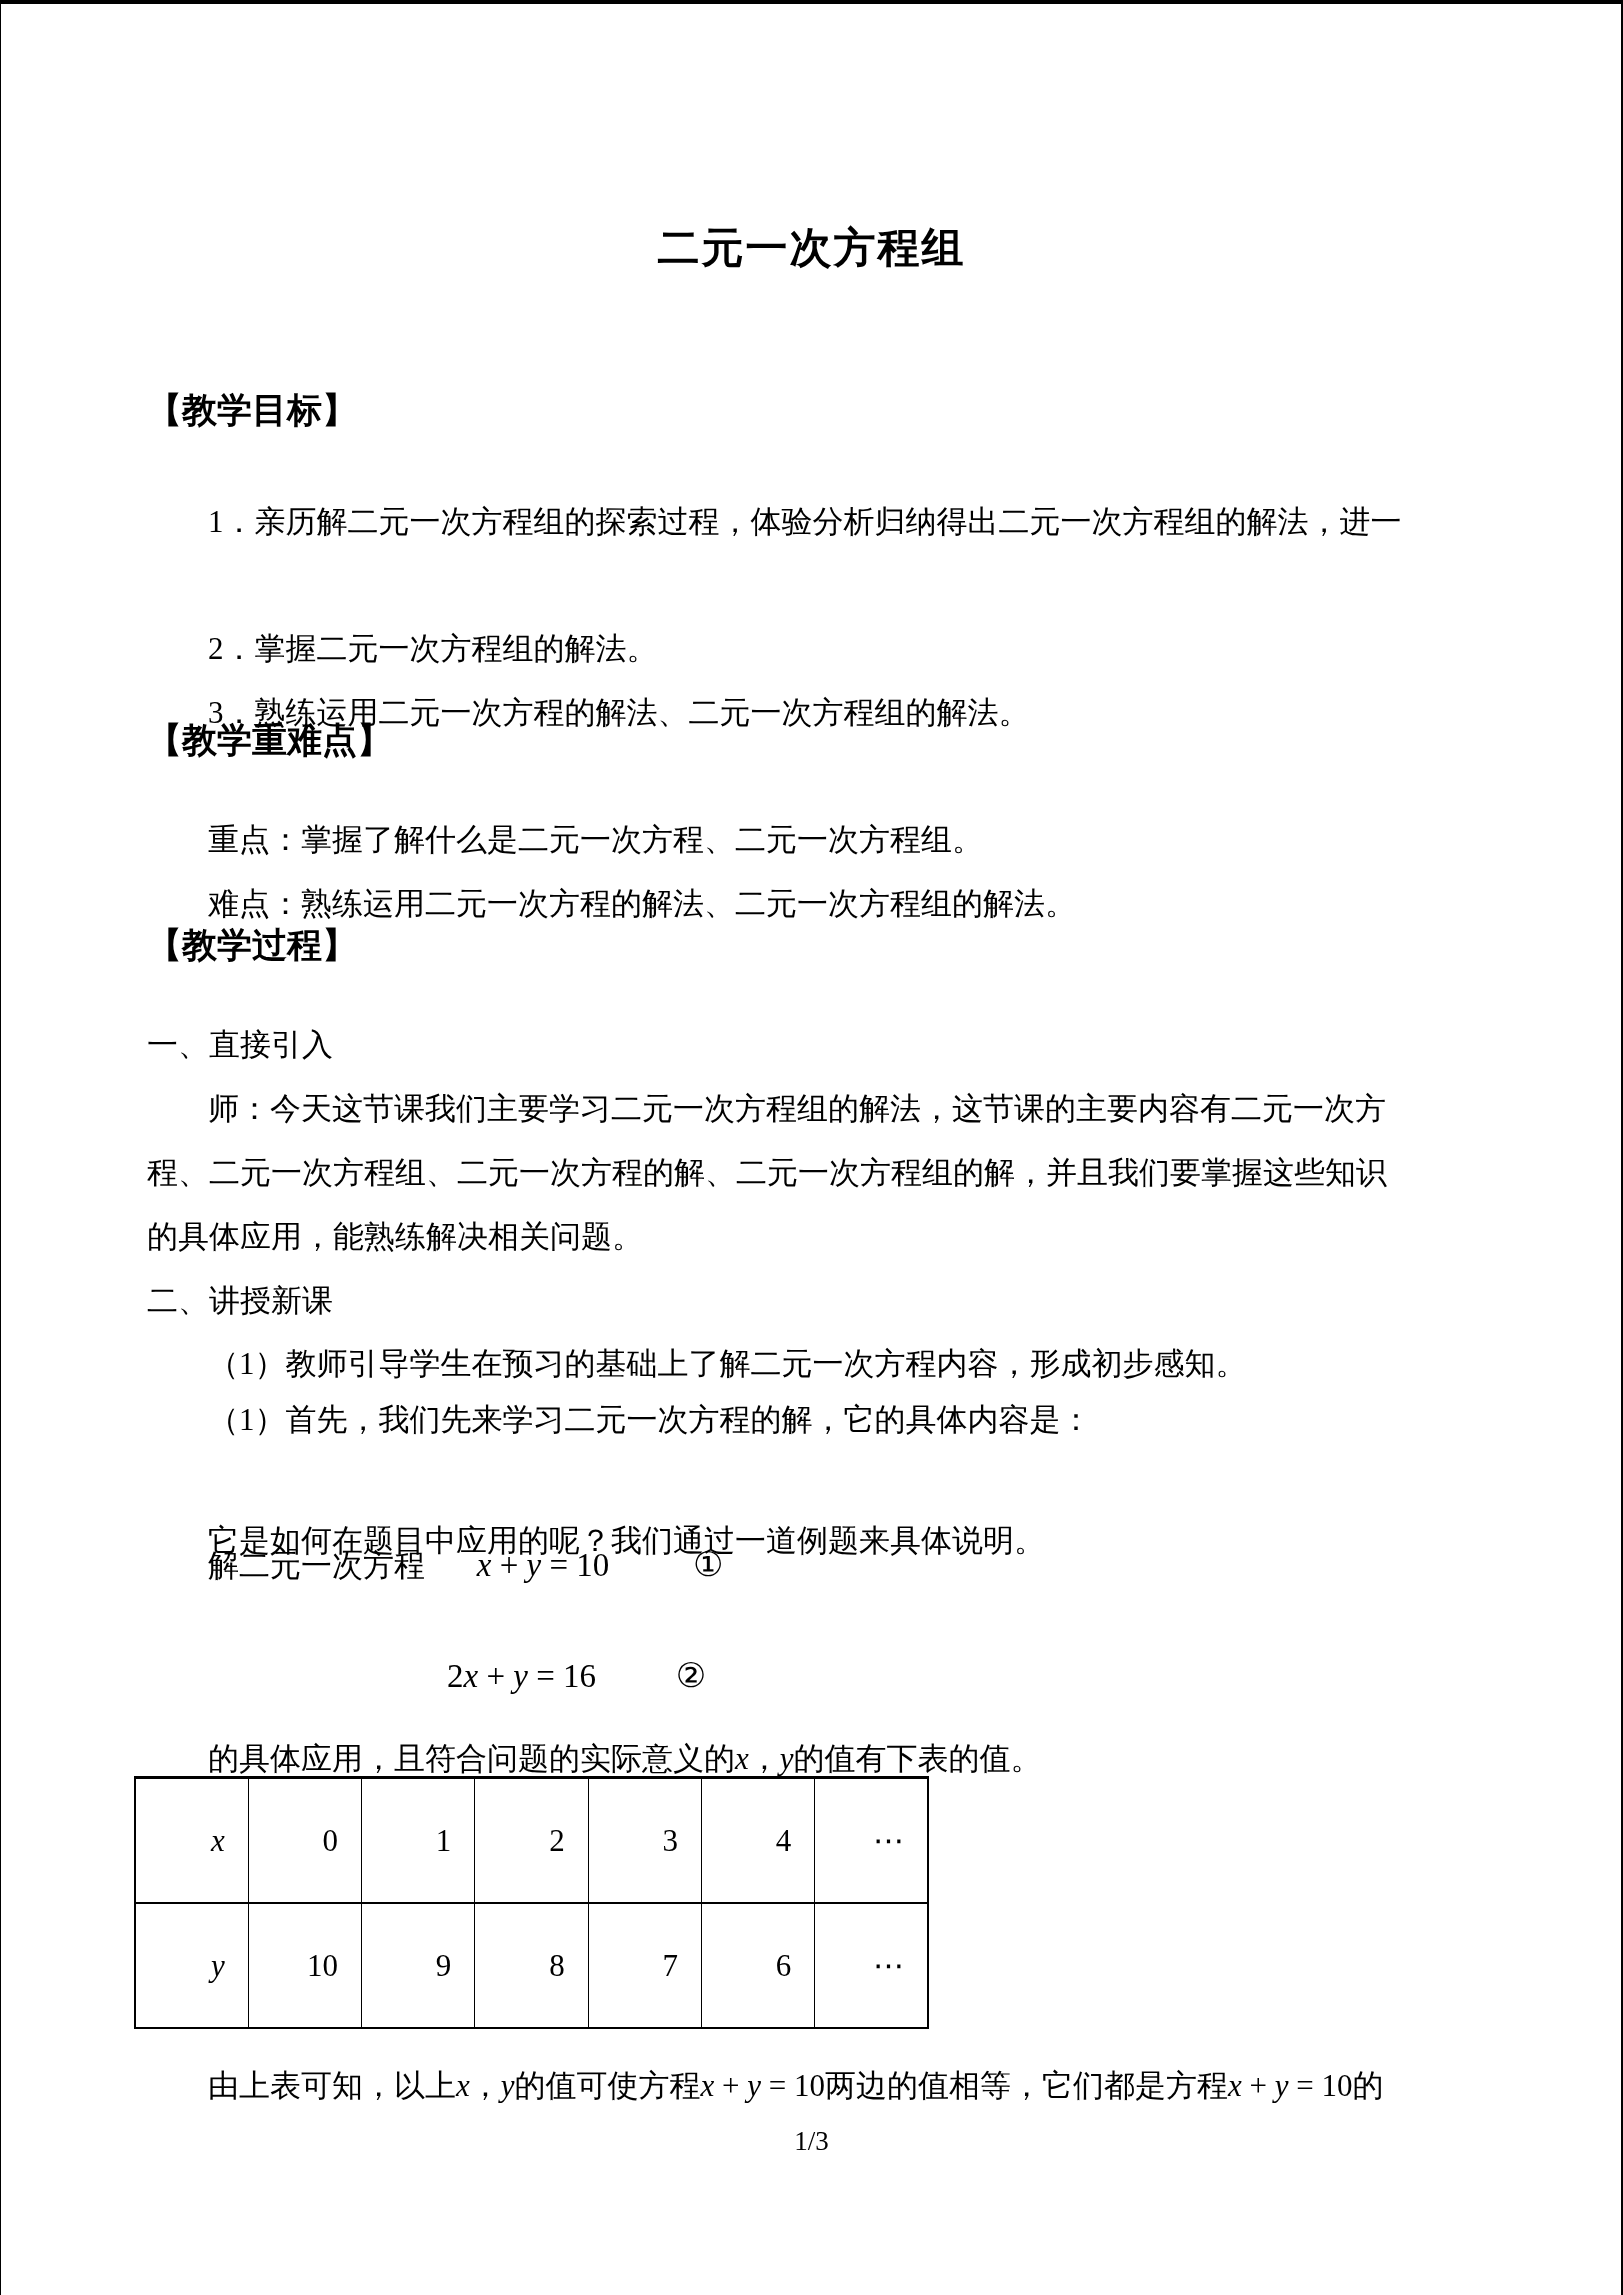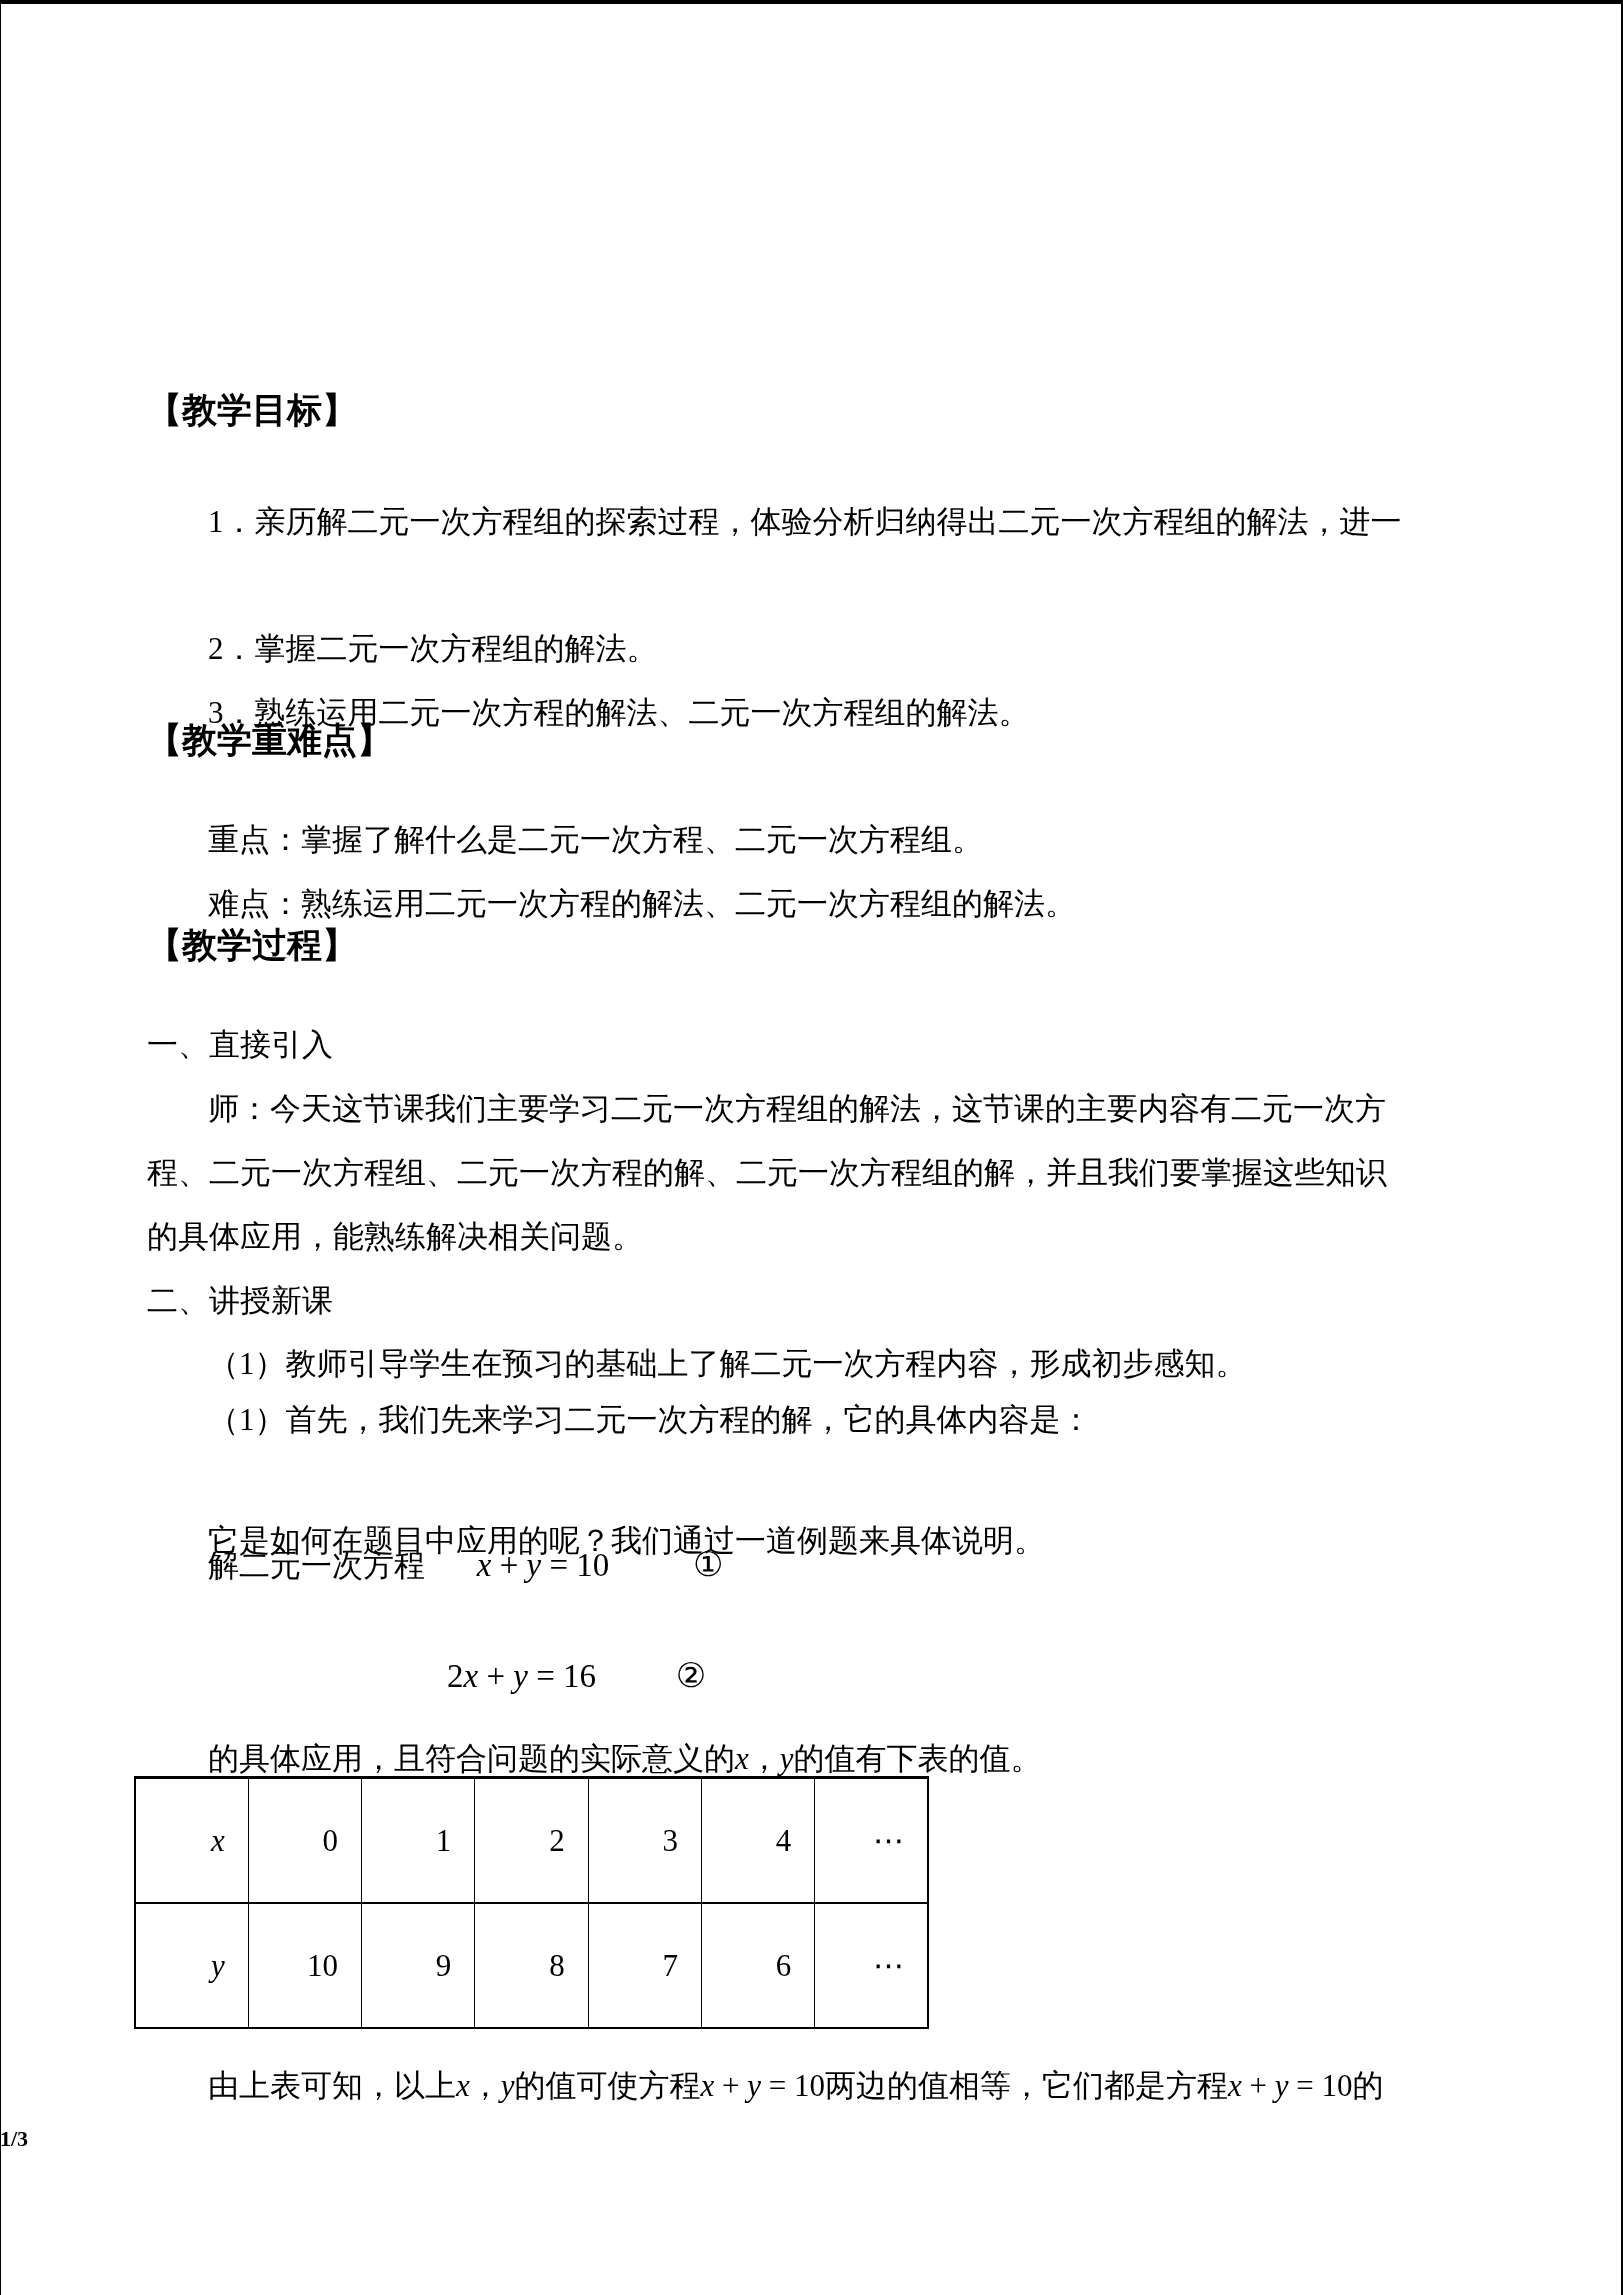--- a/index.html
+++ b/index.html
@@ -69,33 +69,34 @@
     text-align: right;
     padding: 0 23px 0 0;
     vertical-align: middle;
   }
   .data-table tr:first-child td { border-bottom-width: 2.7px; }
   .rowhead { font-style: italic; }
 
   .footer {
     position: absolute;
     top: 2126px; left: 0; width: 100%;
-    font-size: 22px;
+    text-align: center;
+    font-size: 27px;
     white-space: nowrap;
-    font-weight: bold;
   }
 </style>
 </head>
 <body>
 
 <div class="page">
   <div class="frame-top"></div>
   <div class="frame-left"></div>
   <div class="frame-right"></div>
 
+  <div class="doc-title">二元一次方程组</div>
 
   <div class="heading" style="top:387px">【教学目标】</div>
   <div class="line ind" style="top:481px">1．亲历解二元一次方程组的探索过程，体验分析归纳得出二元一次方程组的解法，进一</div>
   <div class="line ind" style="top:608px">2．掌握二元一次方程组的解法。</div>
   <div class="line ind" style="top:672px">3．熟练运用二元一次方程的解法、二元一次方程组的解法。</div>
 
   <div class="heading" style="top:717px">【教学重难点】</div>
   <div class="line ind" style="top:799px">重点：掌握了解什么是二元一次方程、二元一次方程组。</div>
   <div class="line ind" style="top:863px">难点：熟练运用二元一次方程的解法、二元一次方程组的解法。</div>
 

